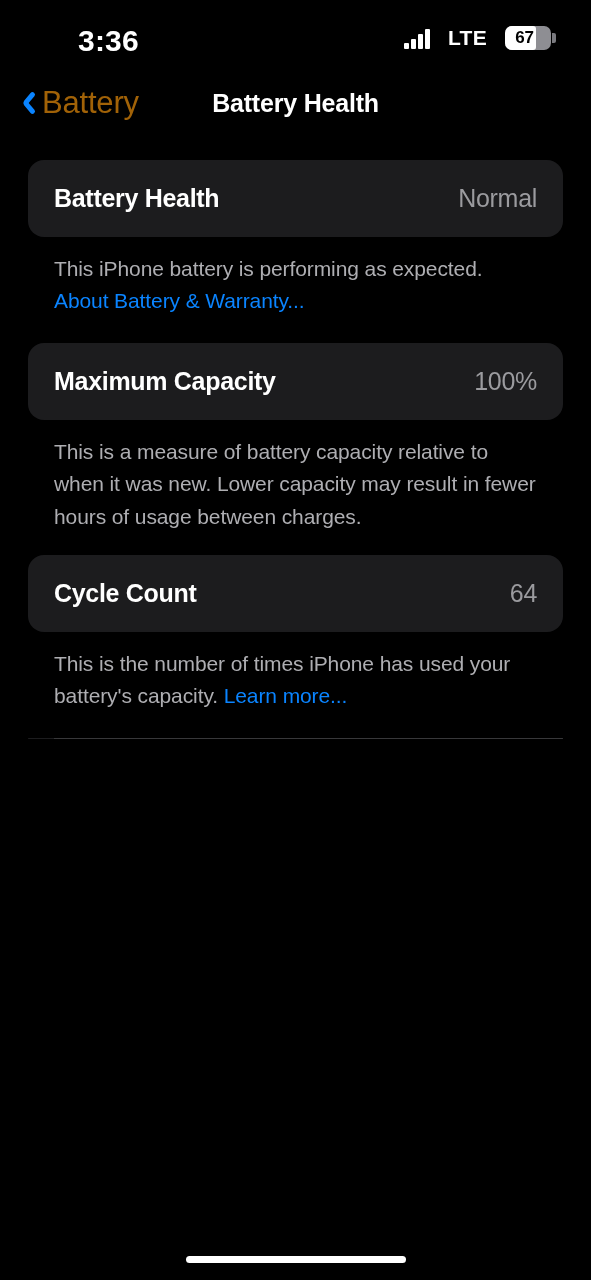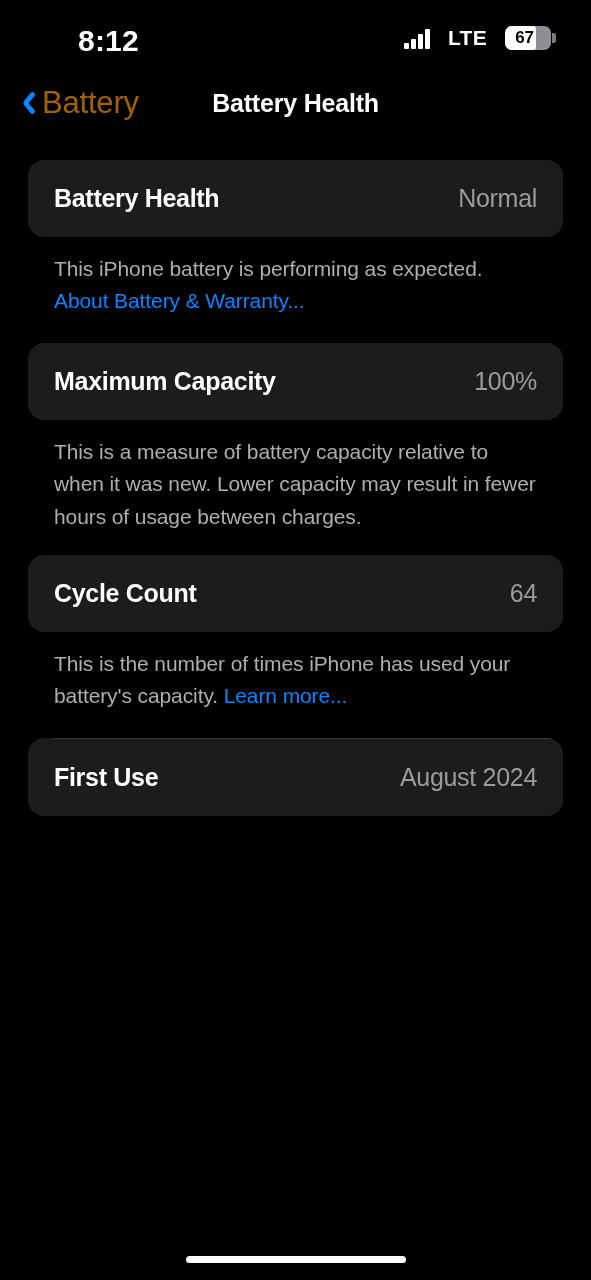--- a/index.html
+++ b/index.html
@@ -214,21 +214,21 @@
     width:220px;
     height:7px;
     border-radius:4px;
     background:#ffffff;
   }
 </style>
 </head>
 <body>
 
 <div class="status-bar">
-  <div class="status-time">8:12</div>
+  <div class="status-time">3:36</div>
 
   <div class="status-right">
     <span class="cell-bars">
       <i></i>
         <i></i>
         <i></i>
         <i></i>
     </span>
     <span class="lte-label">LTE</span>
     <span class="battery-icon">
@@ -280,21 +280,17 @@
     </div>
   </div>
   <div class="footnote">
     <span>This is the number of times iPhone has used your battery's capacity. </span><span class="link">Learn more...</span>
   </div>
 
   <div class="gap-md"></div>
 
   <div class="card">
     <div class="row-sep"></div>
-    <div class="row">
-      <span class="row-label">First Use</span>
-      <span class="row-value">August 2024</span>
-    </div>
   </div>
 
 </div>
 
 <div class="home-indicator"></div>
 
 </body></html>

